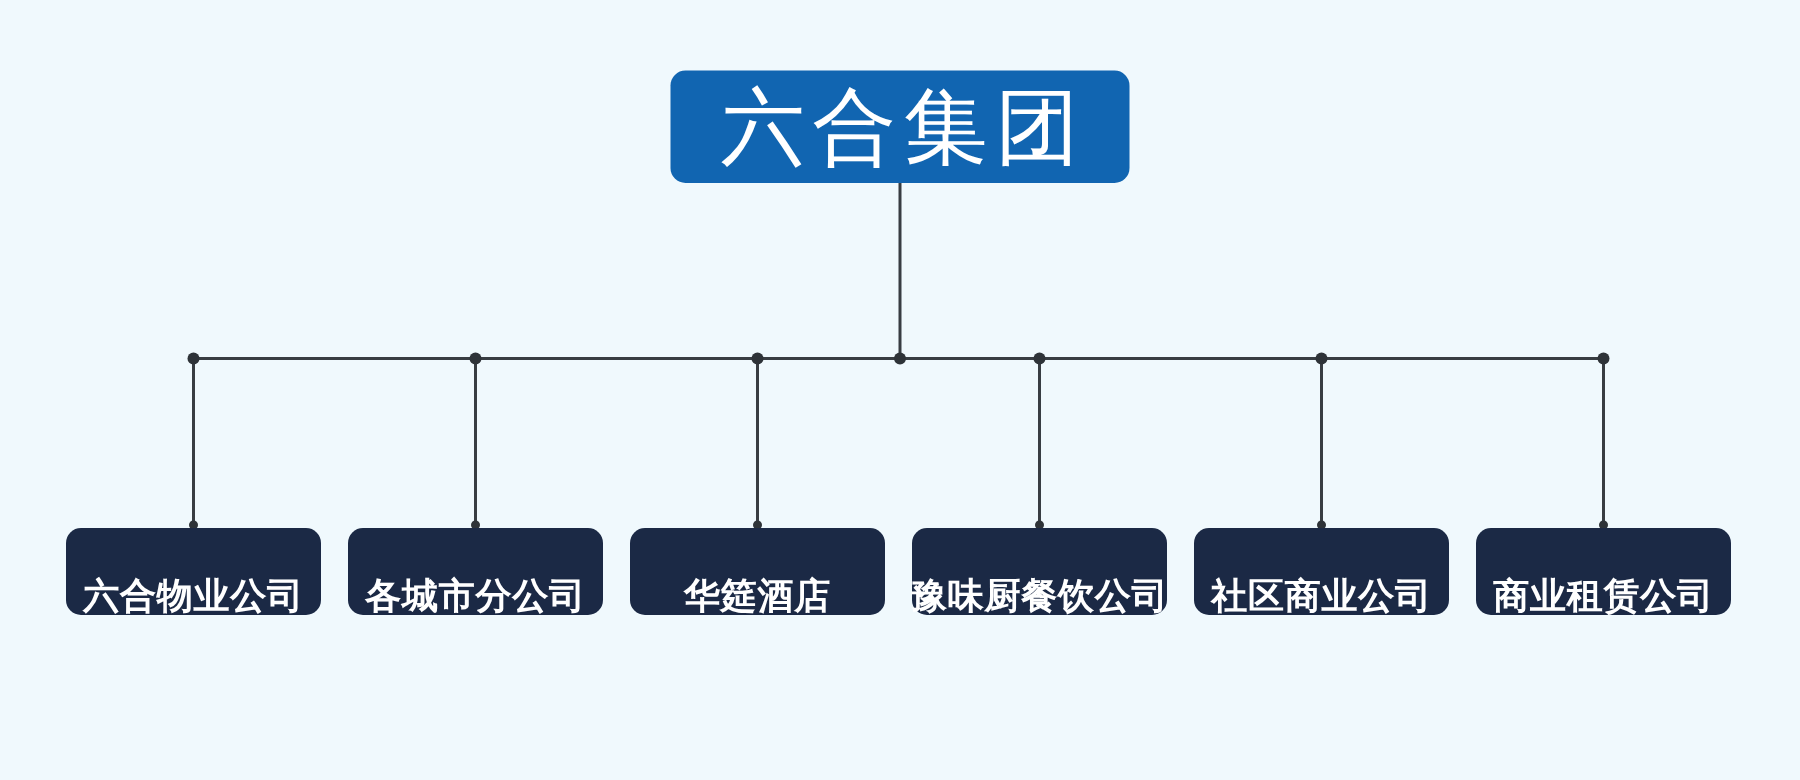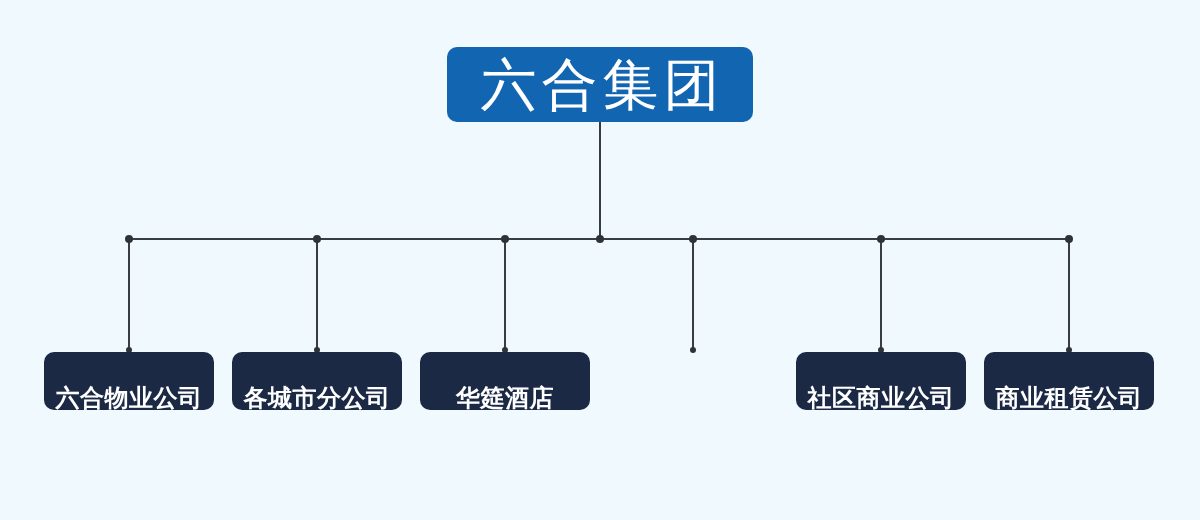--- a/index.html
+++ b/index.html
@@ -117,20 +117,23 @@
 
   <div class="child-node c1">
     <span class="node-label">六合物业公司</span>
   </div>
   <div class="child-node c2">
     <span class="node-label">各城市分公司</span>
   </div>
   <div class="child-node c3">
     <span class="node-label">华筵酒店</span>
   </div>
+  <div class="child-node c4">
+    <span class="node-label">豫味厨餐饮公司</span>
+  </div>
   <div class="child-node c5">
     <span class="node-label">社区商业公司</span>
   </div>
   <div class="child-node c6">
     <span class="node-label">商业租赁公司</span>
   </div>
 
 </div>
 
 </body></html>

